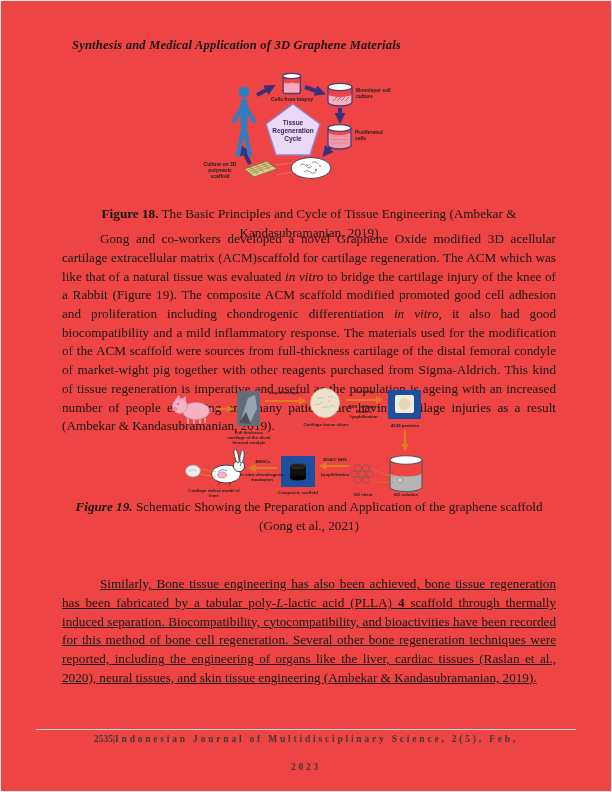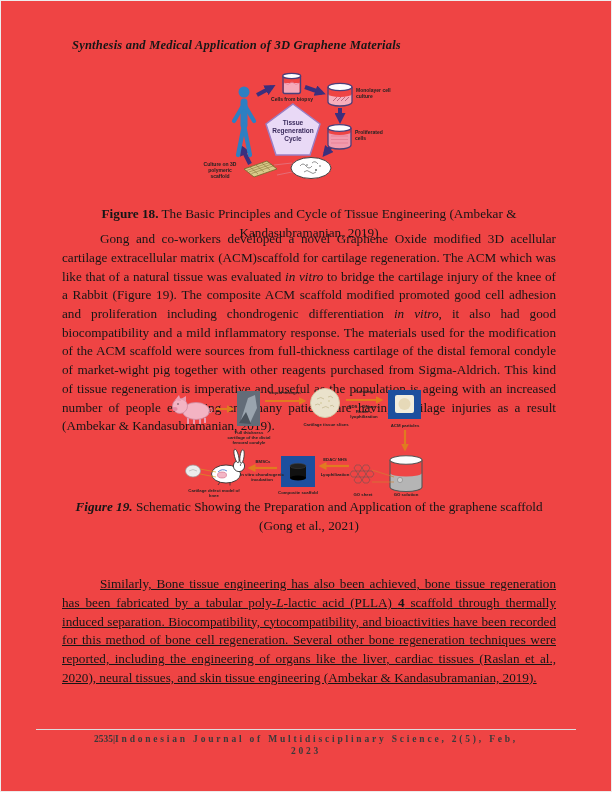--- a/index.html
+++ b/index.html
@@ -29,21 +29,21 @@
   }
   .f18 { font-size:5px; }
   .f19 { font-size:4.3px; }
   .pent-lbl { font-size:6.5px; line-height:1.2; color:#3a2a5c; }
   .footer {
     position:absolute; left:36px; top:729px; width:540px;
     border-top:1px solid #dcdcdc; padding-top:4px; text-align:center;
     font-size:9.5px; font-weight:bold; color:#3a3a3a; white-space:nowrap;
   }
   .footer .spaced { letter-spacing:2.8px; }
-  .footer .line2 { letter-spacing:2.8px; margin-top:2px; }
+  .footer .line2 { letter-spacing:2.8px; margin-top:18px; }
   svg { display:block; }
 </style>
 </head>
 <body>
 
 <div class="page">
 
   <div class="header">Synthesis and Medical Application of 3D Graphene Materials</div>
 
   <div class="figwrap18">

